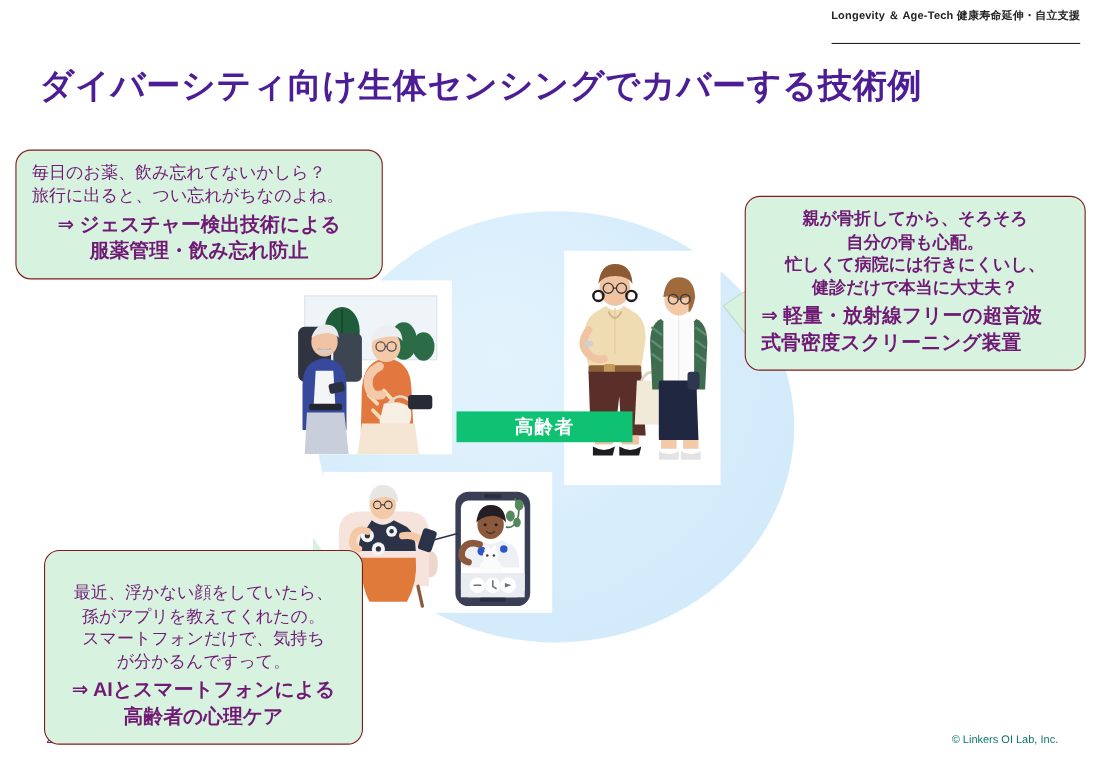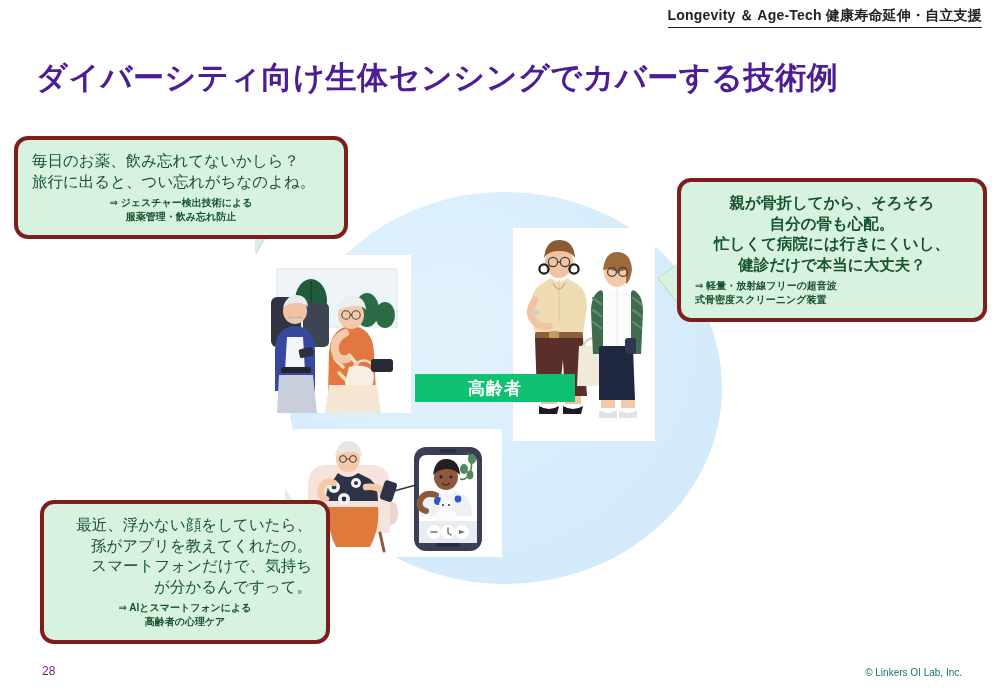--- a/index.html
+++ b/index.html
@@ -6,23 +6,23 @@
   body{
     width:1000px;height:692px;background:#ffffff;position:relative;overflow:hidden;
     font-family:"Liberation Sans","DejaVu Sans",sans-serif;
     -webkit-font-smoothing:antialiased;
   }
   .slide{position:absolute;inset:0;}
 
   
   .kicker{
     position:absolute;top:7px;right:18px;
-    font-size:14px;font-weight:bold;color:#232323;
+    font-size:10px;font-weight:bold;color:#232323;
     letter-spacing:.2px;white-space:nowrap;
-    border-bottom:1.6px solid #232323;padding-bottom:2px;margin-left:34px;
+    border-bottom:1.6px solid #232323;padding-bottom:18px;margin-left:34px;
   }
   .title{
     position:absolute;left:36px;top:36px;
     font-size:31px;font-weight:bold;color:#4c1d95;
     letter-spacing:.6px;white-space:nowrap;
   }
 
   
   .blob{
     position:absolute;left:288px;top:192px;width:434px;height:392px;
@@ -46,26 +46,26 @@
     position:absolute;left:415px;top:374px;width:160px;height:28px;
     background:#0fc172;color:#ffffff;
     display:flex;align-items:center;justify-content:center;
     font-size:17px;font-weight:bold;letter-spacing:1px;
     z-index:6;
   }
 
   
   .bubble{
     position:absolute;z-index:7;
-    background:#d8f2e0;border:4px solid #7f1d1d;border-radius:14px;
+    background:#d8f2e0;border:1px solid #7f1d1d;border-radius:14px;
     box-sizing:border-box;
-    color:#14532d;
+    color:#701a75;
   }
   .bubble .say{font-size:15.5px;line-height:1.33;white-space:pre-line;}
-  .bubble .sol{font-size:10px;font-weight:bold;line-height:1.33;white-space:pre-line;margin-top:4px;}
+  .bubble .sol{font-size:18px;font-weight:bold;line-height:1.33;white-space:pre-line;margin-top:4px;}
 
   
   .tail{position:absolute;width:0;height:0;z-index:6;}
 
   
   #bubble-medication{left:14px;top:136px;width:334px;padding:11px 14px 12px;}
   #bubble-medication .say{text-align:left;}
   #bubble-medication .sol{text-align:center;}
   #tail-medication{
     left:255px;top:220px;
@@ -82,21 +82,21 @@
   #tail-bone-density{
     left:658px;top:262px;
     border-right:24px solid #d8f2e0;
     border-top:16px solid transparent;
     border-bottom:30px solid transparent;
     filter:drop-shadow(-1px 0 0 #b9cfc1);
   }
 
   
   #bubble-mental-care{left:40px;top:500px;width:290px;padding:11px 14px 12px;}
-  #bubble-mental-care .say{text-align:right;}
+  #bubble-mental-care .say{text-align:center;margin-top:18px;}
   #bubble-mental-care .sol{text-align:center;}
   #tail-mental-care{
     left:285px;top:489px;
     border-left:22px solid #d8f2e0;
     border-top:32px solid transparent;
     filter:drop-shadow(0 1px 0 #b9cfc1);
   }
 
   
   .page-no{position:absolute;left:42px;bottom:14px;font-size:12px;color:#701a75;}

